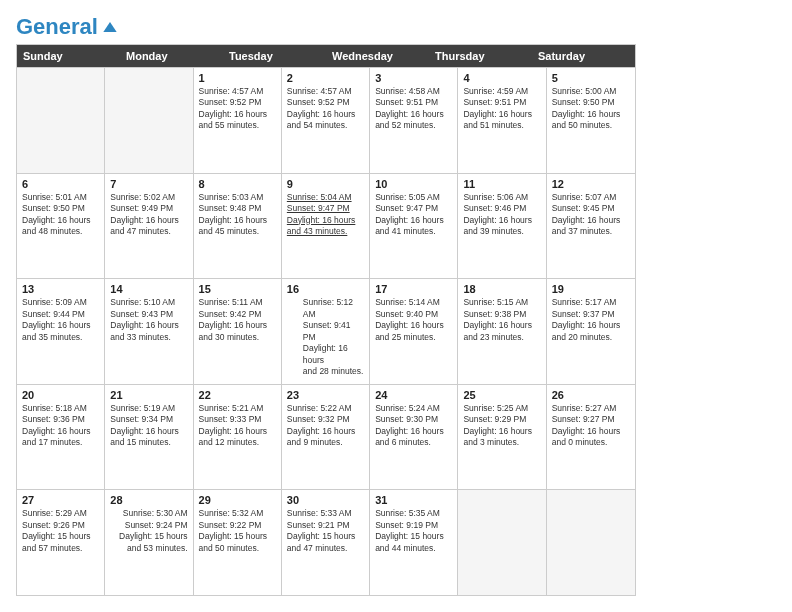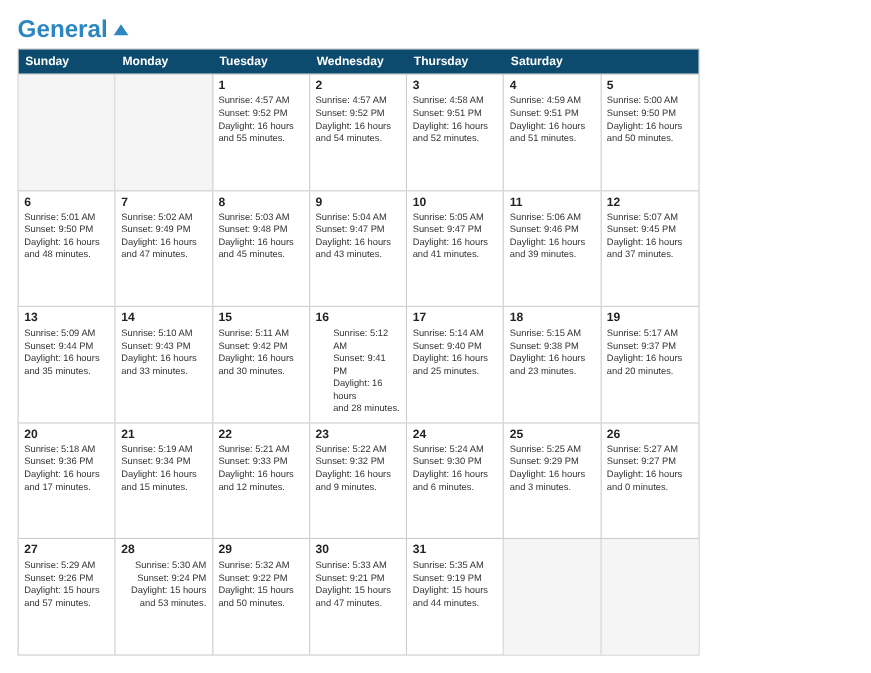--- a/index.html
+++ b/index.html
@@ -54,22 +54,22 @@
       color: #444;
     }
     .calendar {
       flex: 1;
       display: flex;
       flex-direction: column;
       border: 1px solid #ccc;
     }
     .cal-header {
       display: grid;
-      grid-template-columns: repeat(7, 1fr);
-      background: #0c4a6e;
+      grid-template-columns: repeat(6, 1fr);
+      background: #404040;
     }
     .cal-header-cell {
       color: #fff;
       font-size: 11px;
       font-weight: bold;
       padding: 5px 6px;
       text-align: left;
     }
     .cal-body {
       flex: 1;
@@ -198,21 +198,21 @@
           </div>
           <div class="cal-cell">
             <div class="day-num">8</div>
             <div class="cell-text" style="white-space: pre-line;">Sunrise: 5:03 AM
 Sunset: 9:48 PM
 Daylight: 16 hours
 and 45 minutes.</div>
           </div>
           <div class="cal-cell">
             <div class="day-num">9</div>
-            <div class="cell-text" style="white-space: pre-line;">Sunrise: 5:04 AM
+            <div class="cell-text" style="white-space: pre-line; text-decoration: underline;">Sunrise: 5:04 AM
 Sunset: 9:47 PM
 Daylight: 16 hours
 and 43 minutes.</div>
           </div>
           <div class="cal-cell">
             <div class="day-num">10</div>
             <div class="cell-text" style="white-space: pre-line;">Sunrise: 5:05 AM
 Sunset: 9:47 PM
 Daylight: 16 hours
 and 41 minutes.</div>

